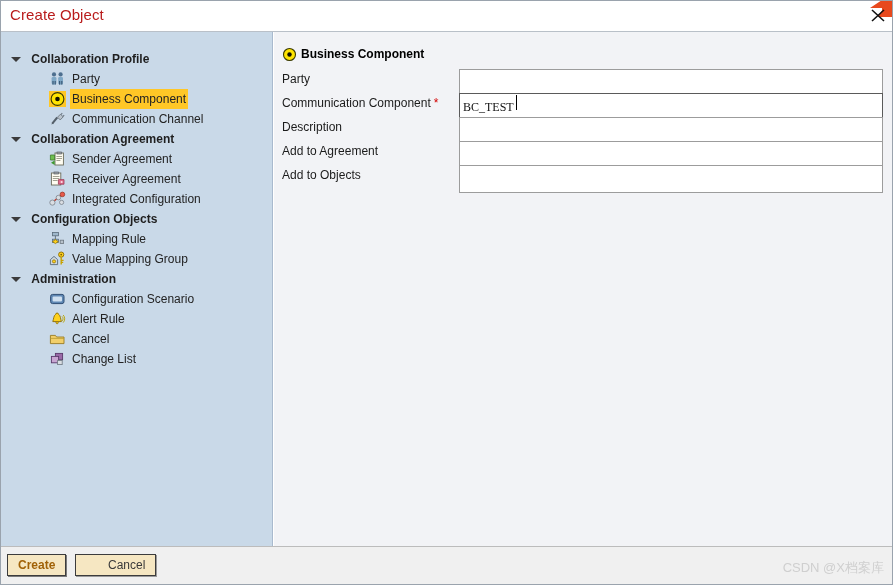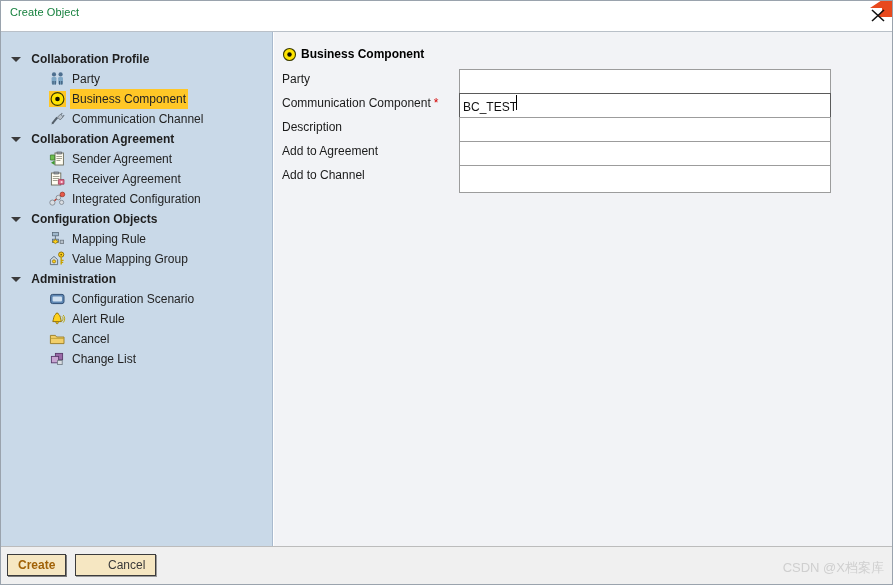--- a/index.html
+++ b/index.html
@@ -35,22 +35,22 @@
     width: 893px;
     height: 31px;
     background: #ffffff;
     border-bottom: 1px solid #b9c0c8;
     box-sizing: border-box;
   }
   #title-text {
     position: absolute;
     left: 9px;
     top: 5px;
-    font-size: 11px;
-    color: #15803d;
+    font-size: 15px;
+    color: #b91c1c;
     letter-spacing: 0.1px;
     white-space: nowrap;
   }
   #brand-swoosh {
     position: absolute;
     right: 0px;
     top: -10px;
     width: 46px;
     height: 34px;
     overflow: hidden;
@@ -198,26 +198,26 @@
   }
   .req-star {
     color: #d40000;
     font-size: 12px;
     padding-left: 3px;
   }
   .form-input {
     position: absolute;
     left: 177px;
     top: 0px;
-    width: 372px;
+    width: 424px;
     height: 19px;
     box-sizing: border-box;
     background: #ffffff;
     border: 1px solid #9c9c9c;
-    font-family: Liberation Sans, sans-serif;
+    font-family: Liberation Serif, serif;
     font-size: 12px;
     color: #111111;
     padding: 13px 3px;
     outline: none;
   }
   .form-input.focused {
     border: 1px solid #5a5a5a;
   }
   .caret {
     position: absolute;
@@ -501,21 +501,21 @@
           <span class="form-label"><span>Description</span></span>
           <input class="form-input" type="text" value="" style="">
         </div>
 
         <div class="form-row">
           <span class="form-label"><span>Add to Agreement</span></span>
           <input class="form-input" type="text" value="" style="">
         </div>
 
         <div class="form-row">
-          <span class="form-label"><span>Add to Channel</span></span>
+          <span class="form-label"><span>Add to Objects</span></span>
           <input class="form-input" type="text" value="" style="">
         </div>
 
       </div>
     </div>
   </div>
 
   <div id="footer">
     <button class="btn" id="btn-create">Create</button>
     <button class="btn" id="btn-cancel">Cancel</button>

